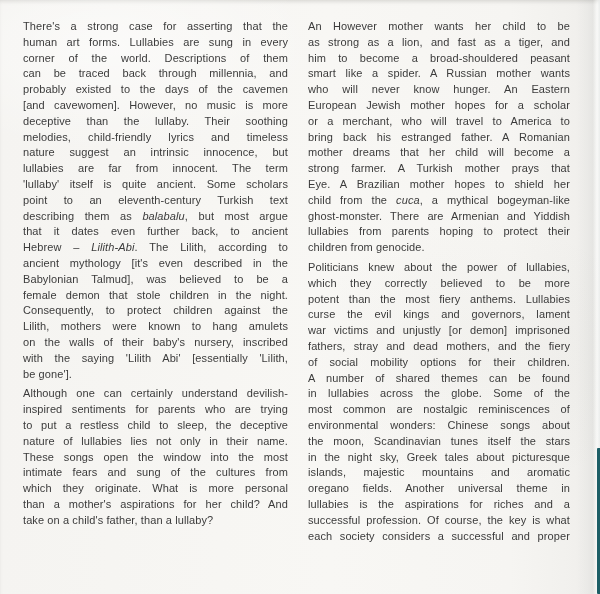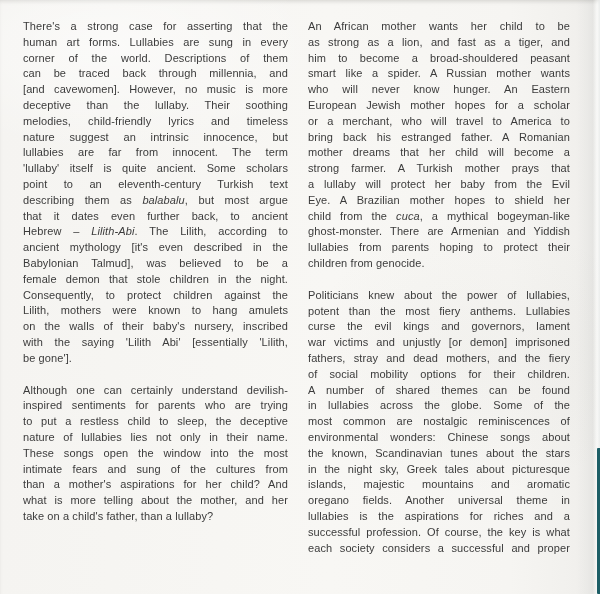--- a/index.html
+++ b/index.html
@@ -32,21 +32,21 @@
   }
   .text-column {
     position: absolute;
     top: 19px;
     font-size: 11px;
     line-height: 15.8px;
     letter-spacing: 0.1px;
   }
   .col-left  { left: 23px;  width: 265px; }
   .col-right { left: 308px; width: 262px; }
-  .para + .para { margin-top: 16px; }
+  .para + .para { margin-top: 4px; }
   .line {
     text-align: justify;
     text-align-last: justify;
     -moz-text-align-last: justify;
   }
   .line.last {
     text-align-last: left;
     -moz-text-align-last: left;
   }
   .line i { font-style: italic; }
@@ -78,20 +78,21 @@
 </head>
 <body>
 
 <div class="scan-page" style="color: rgb(59, 59, 59);">
   <div class="text-column col-left">
       <div class="para">
         <div class="line"><span>There's a strong case for asserting that the</span></div>
         <div class="line"><span>human art forms. Lullabies are sung in every</span></div>
         <div class="line"><span>corner of the world. Descriptions of them</span></div>
         <div class="line"><span>can be traced back through millennia, and</span></div>
+        <div class="line"><span>probably existed to the days of the cavemen</span></div>
         <div class="line"><span>[and cavewomen]. However, no music is more</span></div>
         <div class="line"><span>deceptive than the lullaby. Their soothing</span></div>
         <div class="line"><span>melodies, child-friendly lyrics and timeless</span></div>
         <div class="line"><span>nature suggest an intrinsic innocence, but</span></div>
         <div class="line"><span>lullabies are far from innocent. The term</span></div>
         <div class="line"><span>'lullaby' itself is quite ancient. Some scholars</span></div>
         <div class="line"><span>point to an eleventh-century Turkish text</span></div>
         <div class="line"><span>describing them as </span><i>balabalu</i><span>, but most argue</span></div>
         <div class="line"><span>that it dates even further back, to ancient</span></div>
         <div class="line"><span>Hebrew – </span><i>Lilith-Abi</i><span>. The Lilith, according to</span></div>
@@ -104,56 +105,56 @@
         <div class="line"><span>with the saying 'Lilith Abi' [essentially 'Lilith,</span></div>
         <div class="line last"><span>be gone'].</span></div>
       </div>
       <div class="para">
         <div class="line"><span>Although one can certainly understand devilish-</span></div>
         <div class="line"><span>inspired sentiments for parents who are trying</span></div>
         <div class="line"><span>to put a restless child to sleep, the deceptive</span></div>
         <div class="line"><span>nature of lullabies lies not only in their name.</span></div>
         <div class="line"><span>These songs open the window into the most</span></div>
         <div class="line"><span>intimate fears and sung of the cultures from</span></div>
+        <div class="line"><span>which they originate. What is more personal</span></div>
         <div class="line"><span>than a mother's aspirations for her child? And</span></div>
-        <div class="line"><span>what is more telling about the mother, and her</span></div>
         <div class="line last"><span>take on a child's father, than a lullaby?</span></div>
       </div>
     </div>
   <div class="text-column col-right">
       <div class="para">
-        <div class="line"><span>An African mother wants her child to be</span></div>
+        <div class="line"><span>An However mother wants her child to be</span></div>
         <div class="line"><span>as strong as a lion, and fast as a tiger, and</span></div>
         <div class="line"><span>him to become a broad-shouldered peasant</span></div>
         <div class="line"><span>smart like a spider. A Russian mother wants</span></div>
         <div class="line"><span>who will never know hunger. An Eastern</span></div>
         <div class="line"><span>European Jewish mother hopes for a scholar</span></div>
         <div class="line"><span>or a merchant, who will travel to America to</span></div>
         <div class="line"><span>bring back his estranged father. A Romanian</span></div>
         <div class="line"><span>mother dreams that her child will become a</span></div>
         <div class="line"><span>strong farmer. A Turkish mother prays that</span></div>
-        <div class="line"><span>a lullaby will protect her baby from the Evil</span></div>
         <div class="line"><span>Eye. A Brazilian mother hopes to shield her</span></div>
         <div class="line"><span>child from the </span><i>cuca</i><span>, a mythical bogeyman-like</span></div>
         <div class="line"><span>ghost-monster. There are Armenian and Yiddish</span></div>
         <div class="line"><span>lullabies from parents hoping to protect their</span></div>
         <div class="line last"><span>children from genocide.</span></div>
       </div>
       <div class="para">
         <div class="line"><span>Politicians knew about the power of lullabies,</span></div>
+        <div class="line"><span>which they correctly believed to be more</span></div>
         <div class="line"><span>potent than the most fiery anthems. Lullabies</span></div>
         <div class="line"><span>curse the evil kings and governors, lament</span></div>
         <div class="line"><span>war victims and unjustly [or demon] imprisoned</span></div>
         <div class="line"><span>fathers, stray and dead mothers, and the fiery</span></div>
         <div class="line"><span>of social mobility options for their children.</span></div>
         <div class="line"><span>A number of shared themes can be found</span></div>
         <div class="line"><span>in lullabies across the globe. Some of the</span></div>
         <div class="line"><span>most common are nostalgic reminiscences of</span></div>
         <div class="line"><span>environmental wonders: Chinese songs about</span></div>
-        <div class="line"><span>the known, Scandinavian tunes about the stars</span></div>
+        <div class="line"><span>the moon, Scandinavian tunes itself the stars</span></div>
         <div class="line"><span>in the night sky, Greek tales about picturesque</span></div>
         <div class="line"><span>islands, majestic mountains and aromatic</span></div>
         <div class="line"><span>oregano fields. Another universal theme in</span></div>
         <div class="line"><span>lullabies is the aspirations for riches and a</span></div>
         <div class="line"><span>successful profession. Of course, the key is what</span></div>
         <div class="line"><span>each society considers a successful and proper</span></div>
       </div>
     </div>
   <div class="edge-shade"></div>
   <div class="next-page-edge" style="background: rgb(29, 94, 102);"></div>

